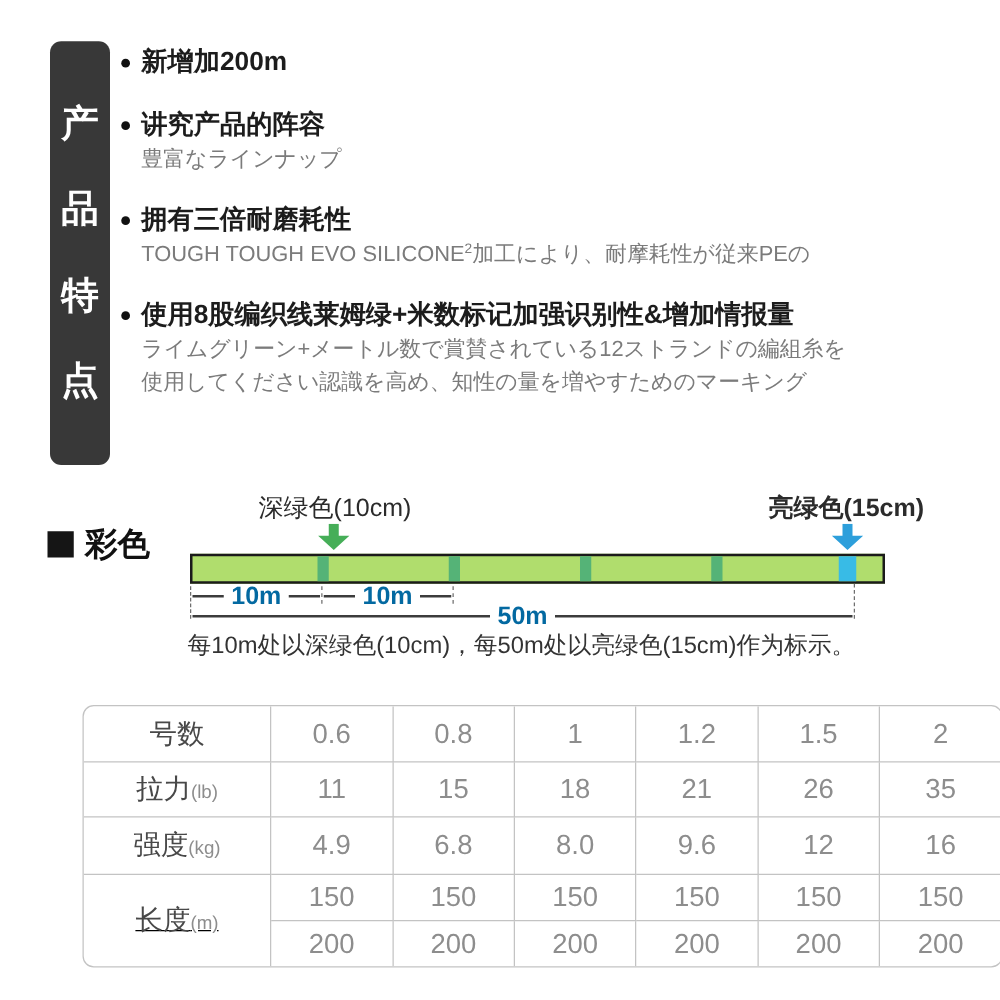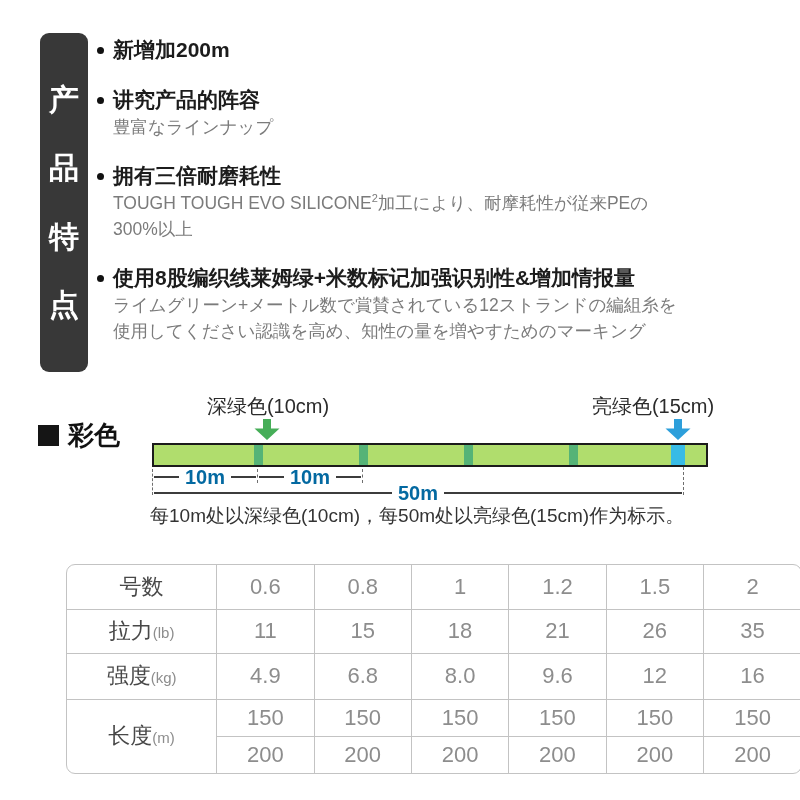--- a/index.html
+++ b/index.html
@@ -21,21 +21,21 @@
   .feature-sub { margin-left:16px; font-size:17.5px; color:#7b7b7b; line-height:26px; }
   .feature-sub sup { font-size:11px; line-height:0; }
 
   
   .diagram { position:absolute; left:0; top:390px; width:800px; height:150px; }
   .section-label { position:absolute; left:38px; top:28px; display:flex; align-items:center; gap:9px;
                    font-size:26px; font-weight:700; color:#111; }
   .sq { width:21px; height:21px; background:#151515; }
   .mark-label { position:absolute; top:3px; width:190px; text-align:center; font-size:20px; color:#2b2b2b; }
   .mark-label.dg { left:173px; }
-  .mark-label.bg { left:558px; }
+  .mark-label.bg { left:582px;font-weight:bold; }
   .arrow { position:absolute; top:29px; }
   .arrow.green { left:254px; }
   .arrow.blue  { left:665px; }
   .line-bar { position:absolute; left:152px; top:53px; width:556px; height:24px; box-sizing:border-box;
               border:2px solid #1b1b1b; background:#b0dd6d; }
   .mark { position:absolute; top:0; bottom:0; }
   .mark.dark   { width:9px;  background:#55b377; }
   .mark.bright { width:14px; background:#38bbe6; }
   .m1 { left:100px; } .m2 { left:205px; } .m3 { left:310px; } .m4 { left:415px; } .mb { left:517px; }
   .tick { position:absolute; width:0; border-left:1px dashed #6f6f6f; }
@@ -53,21 +53,21 @@
 
   
   .spec-table-wrap { position:absolute; left:66px; top:564px; width:736px;
                      border:1px solid #c3c3c3; border-radius:9px; overflow:hidden; box-sizing:border-box; }
   table.spec { border-collapse:collapse; width:100%; table-layout:fixed; }
   table.spec td { border:1px solid #c3c3c3; text-align:center; vertical-align:middle; padding:0; }
   table.spec tr td:first-child { border-left:none; }
   table.spec tr td:last-child  { border-right:none; }
   table.spec tr:first-child td { border-top:none; }
   table.spec tr:last-child td  { border-bottom:none; }
-  td.rsp { border-bottom:none !important; }
+  td.rsp { border-bottom:none !important;text-decoration:underline; }
   tr.r-main  { height:44px; }
   tr.r-main3 { height:46px; }
   tr.r-sub   { height:37px; }
   .hlabel { font-size:22px; color:#484848; }
   .hunit  { font-size:15px; color:#8d8d8d; }
   .vcell  { font-size:22px; color:#8d8d8d; }
 </style>
 </head>
 <body>
 
@@ -96,21 +96,20 @@
       </div>
       <div class="feature-sub">豊富なラインナップ</div>
     </div>
 
     <div class="feature">
       <div class="feature-head">
         <span class="bullet"></span>
         <span class="feature-title">拥有三倍耐磨耗性</span>
       </div>
       <div class="feature-sub"><span>TOUGH TOUGH EVO SILICONE</span><sup>2</sup><span>加工により、耐摩耗性が従来PEの</span></div>
-      <div class="feature-sub">300%以上</div>
     </div>
 
     <div class="feature">
       <div class="feature-head">
         <span class="bullet"></span>
         <span class="feature-title">使用8股编织线莱姆绿+米数标记加强识别性&amp;增加情报量</span>
       </div>
       <div class="feature-sub">ライムグリーン+メートル数で賞賛されている12ストランドの編組糸を</div>
       <div class="feature-sub">使用してください認識を高め、知性の量を増やすためのマーキング</div>
     </div>

